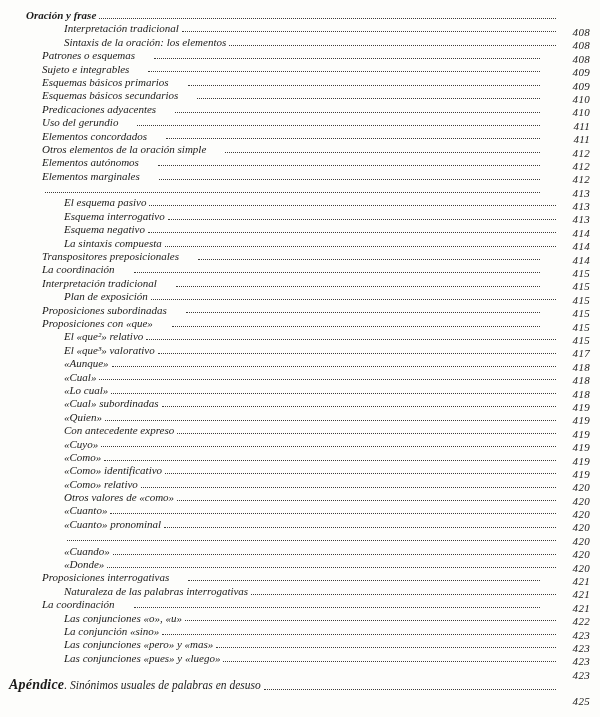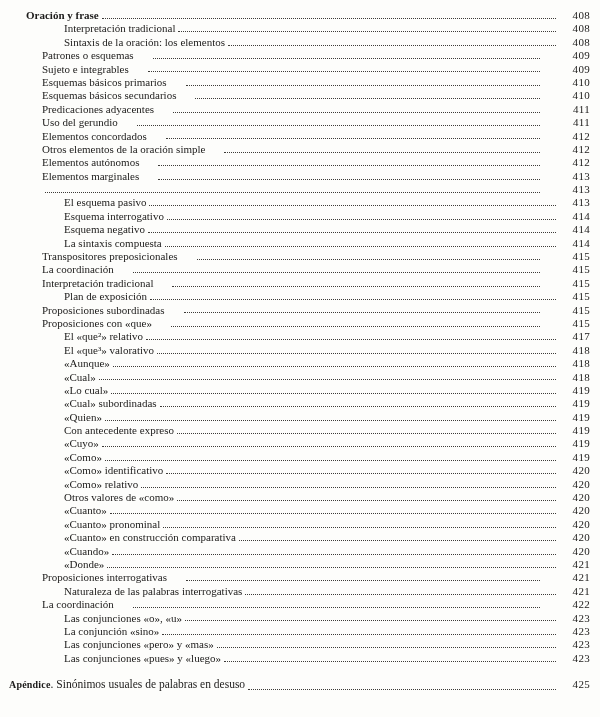--- a/index.html
+++ b/index.html
@@ -10,49 +10,51 @@
     box-sizing: border-box;
     background: #fdfdfb;
     padding: 9px 10px 0 9px;
     font-family: "Liberation Serif", "DejaVu Serif", serif;
     font-size: 11px;
     color: #1c1b1a;
     overflow: hidden;
   }
   .entry {
     display: flex;
-    align-items: flex-end;
+    align-items: flex-start;
     height: 13.4px;
     line-height: 13.4px;
     white-space: nowrap;
+    font-style: italic;
   }
   .ind0 { padding-left: 0; }
   .ind1 { padding-left: 17px; }
   .ind2 { padding-left: 33px; gap: 16px; }
   .ind3 { padding-left: 55px; }
   .entry.bold .label { font-weight: bold; }
   .label { flex: 0 0 auto; }
   .dots {
     flex: 1 1 auto;
     min-width: 8px;
     height: 0;
     align-self: flex-end;
     border-bottom: 1.5px dotted #3d3b38;
     margin: 0 7px 3.5px 3px;
   }
   .page-num {
     flex: 0 0 auto;
     width: 27px;
     text-align: right;
     letter-spacing: 0.3px;
+    margin-top: 17px;
   }
   .entry.gap { margin-top: 11px; }
   .entry.appendix { height: 17px; line-height: 17px; }
   .entry.appendix .label strong {
-    font-size: 10px;
+    font-size: 14px;
     font-weight: bold;
     letter-spacing: 0.2px;
     margin-top: 44px;
   }
   .entry.appendix .label .rest { font-size: 11.5px; }
 </style>
 </head>
 <body>
 
 <div class="page-container">
@@ -245,21 +247,20 @@
         <span class="label">«Cuanto»</span>
         <span class="dots"></span>
         <span class="page-num">420</span>
       </div>
       <div class="entry ind3">
         <span class="label">«Cuanto» pronominal</span>
         <span class="dots"></span>
         <span class="page-num">420</span>
       </div>
       <div class="entry ind3">
-        <span class="label">«Cuanto» en construcción comparativa</span>
         <span class="dots"></span>
         <span class="page-num">420</span>
       </div>
       <div class="entry ind3">
         <span class="label">«Cuando»</span>
         <span class="dots"></span>
         <span class="page-num">420</span>
       </div>
       <div class="entry ind3">
         <span class="label">«Donde»</span>

